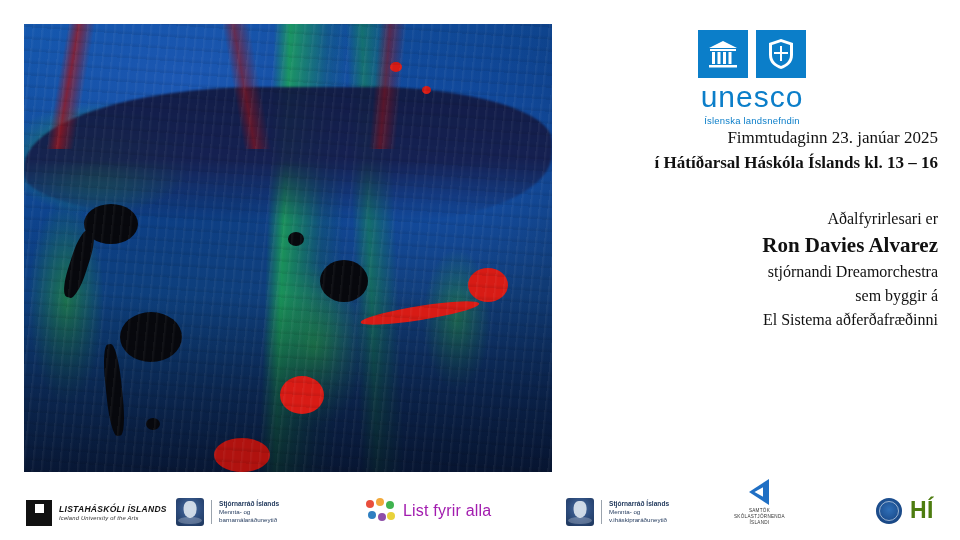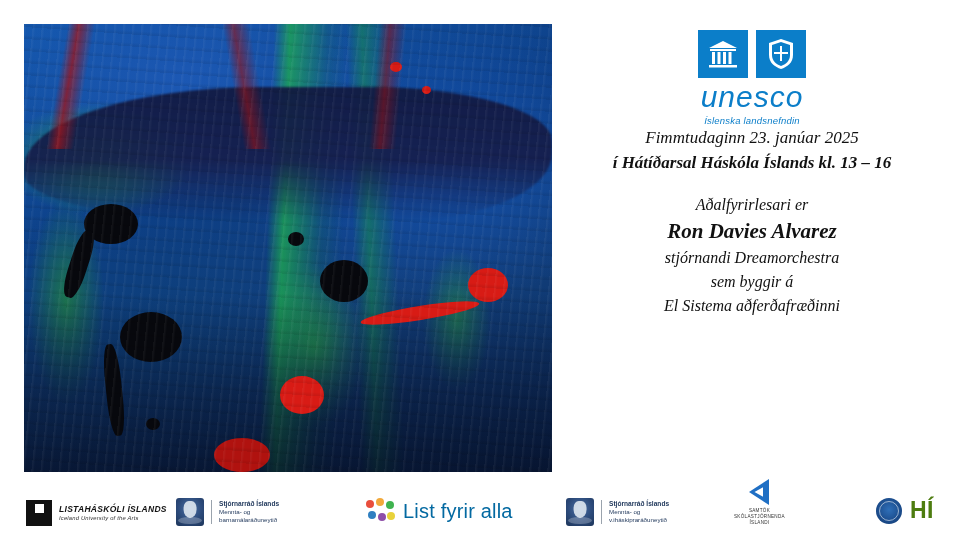--- a/index.html
+++ b/index.html
@@ -99,22 +99,21 @@
     background: #d81b15;
     border-radius: 50%;
   }
 
   
   .right {
     position: absolute;
     left: 566px;
     top: 24px;
     width: 372px;
-    text-align: center;
-    font-style: italic;
+    text-align: right;
   }
   .unesco {
     display: flex;
     flex-direction: column;
     align-items: center;
     margin-top: 6px;
   }
   .unesco-emblems {
     display: flex;
     gap: 8px;
@@ -150,21 +149,21 @@
     font-weight: bold;
     line-height: 1.2;
     letter-spacing: -0.2px;
   }
   .date-block {
     font-size: 17px;
     line-height: 1.45;
   }
   .date-block .l2 { font-weight: bold; }
   .speaker-block {
-    margin-top: 18px;
+    margin-top: 32px;
     font-size: 16px;
     line-height: 1.5;
   }
   .speaker-name {
     font-size: 21px;
     font-weight: bold;
     line-height: 1.35;
   }
 
   
@@ -247,22 +246,22 @@
   }
   .mrn-text .m1 { font-size: 6.6px; font-weight: bold; color: #1d3559; }
   .mrn-text .m2 { font-size: 6.2px; color: #1d3559; }
   .mrn-text .m3 { font-size: 6.2px; color: #1d3559; }
 
   .lfa { left: 366px; bottom: 16px; }
   .lfa-mark { position: relative; width: 30px; height: 26px; }
   .dot { position: absolute; width: 8px; height: 8px; border-radius: 50%; }
   .lfa-word {
     font-family: "Liberation Sans", sans-serif;
-    font-size: 20px;
-    color: #0369a1;
+    font-size: 16px;
+    color: #a21caf;
     letter-spacing: 0.2px;
   }
 
   .sk { left: 734px; bottom: 14px; flex-direction: column; gap: 3px; align-items: center; }
   .sk-mark {
     width: 0; height: 0;
     border-top: 13px solid transparent;
     border-bottom: 13px solid transparent;
     border-right: 20px solid #1f6fc4;
     position: relative;

